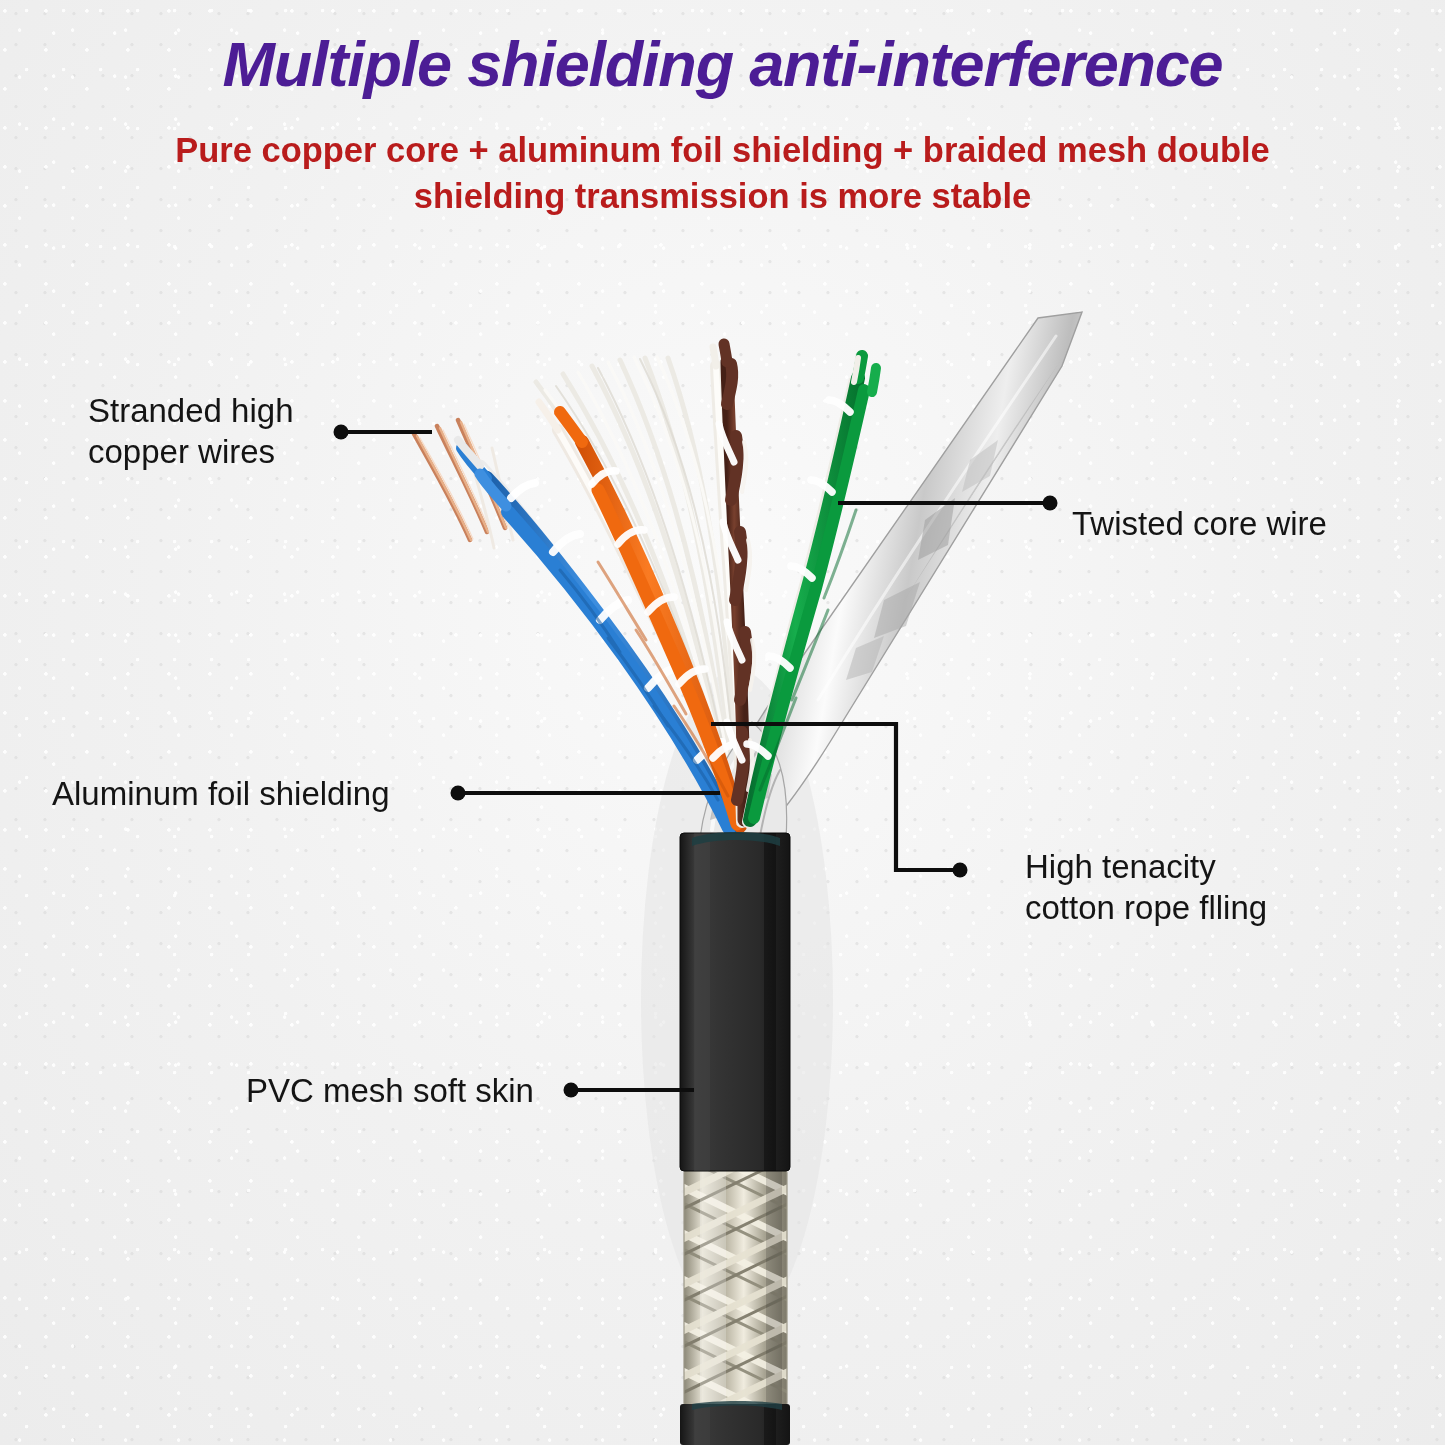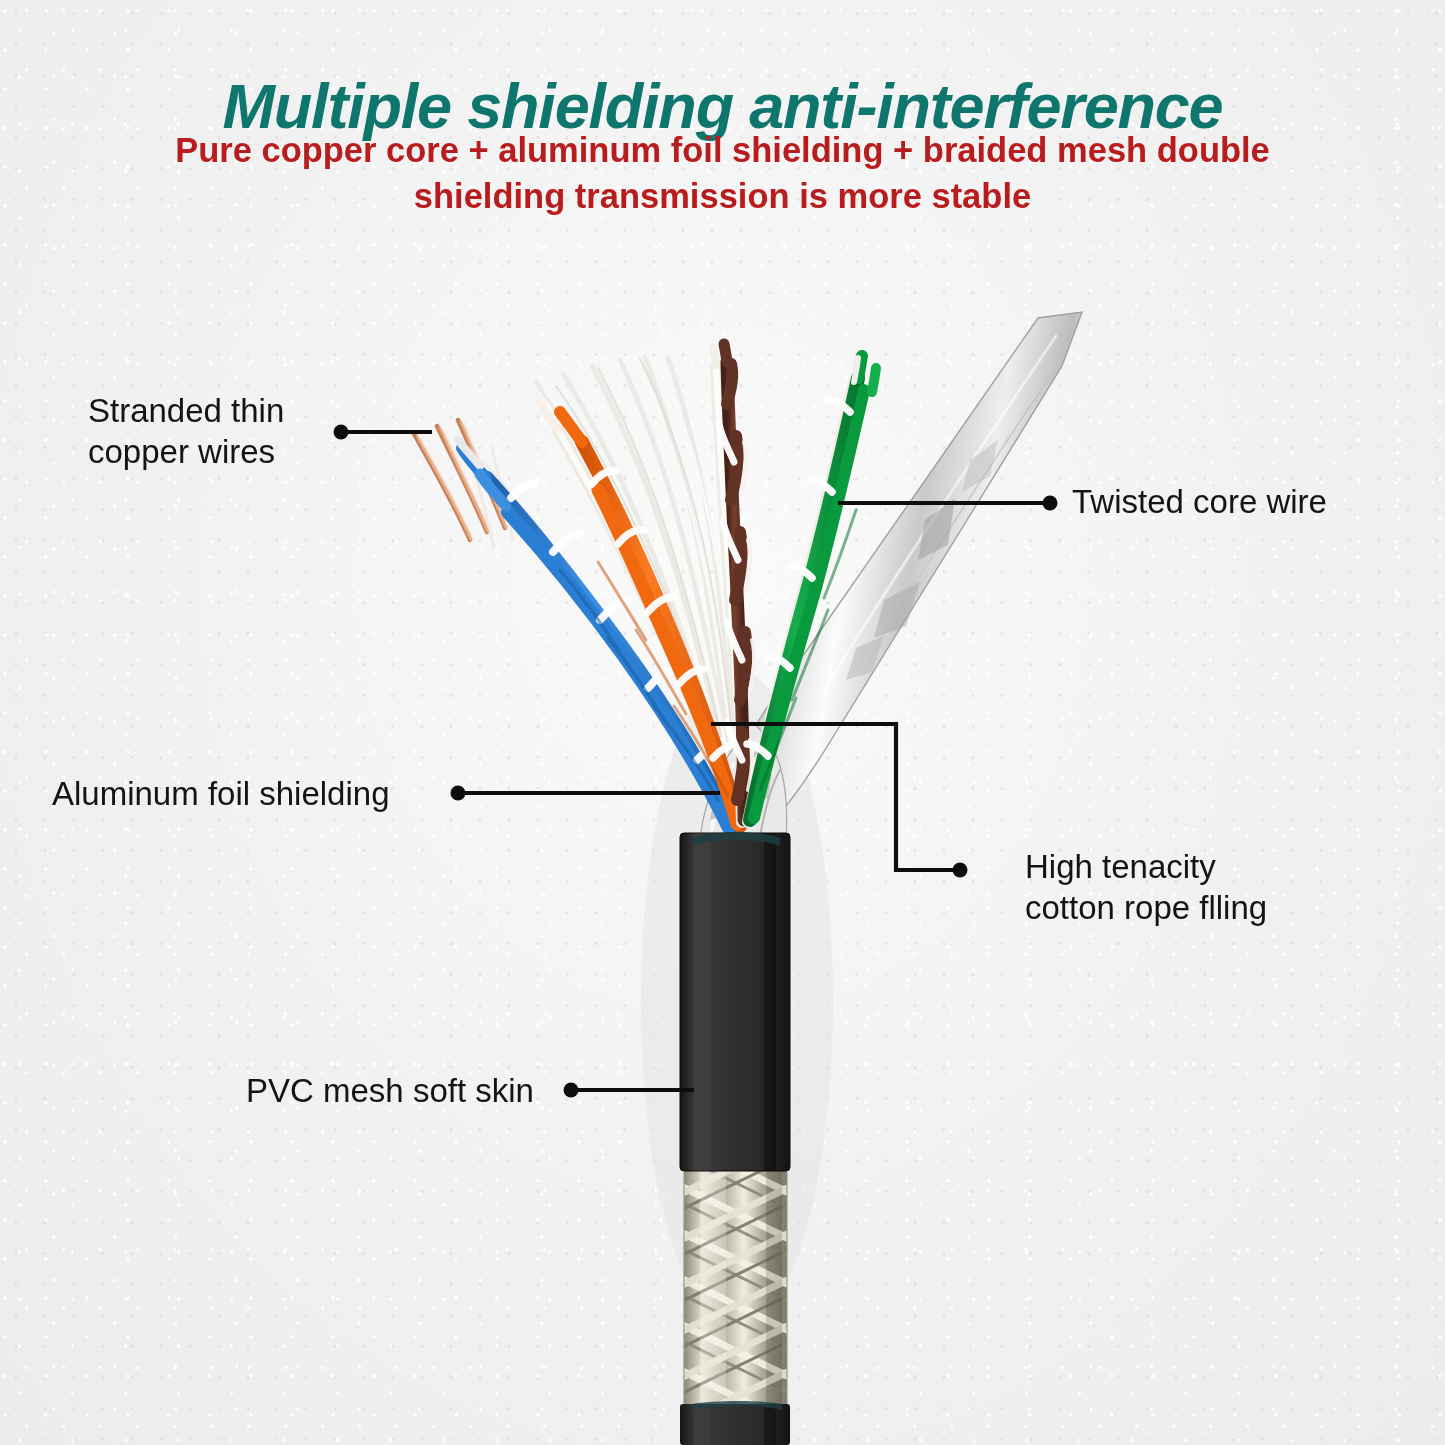--- a/index.html
+++ b/index.html
@@ -35,23 +35,22 @@
   #title {
     position: absolute;
     left: 0; right: 0;
     top: 32px;
     text-align: center;
     font-size: 63px;
     line-height: 1.04;
     font-weight: bold;
     font-style: italic;
     letter-spacing: -1.2px;
-    color: #0f766e;
+    color: #4c1d95;
     white-space: nowrap;
-    margin-top: 42px;
   }
   #subtitle {
     position: absolute;
     left: 110px;
     width: 1225px;
     top: 128px;
     text-align: center;
     font-size: 34.5px;
     line-height: 1.33;
     font-weight: bold;
@@ -399,24 +398,24 @@
         <circle cx="960" cy="870" r="7.5" stroke="none"></circle>
       </g>
 
       <g>
         <circle cx="571" cy="1090" r="7.5" stroke="none"></circle>
         <line x1="575" y1="1090" x2="694" y2="1090"></line>
       </g>
     </g>
   </svg>
 
-  <div class="label left" style="left:88px;  top:390px;  width:290px;">Stranded thin
+  <div class="label left" style="left:88px;  top:390px;  width:290px;">Stranded high
 copper wires</div>
 
-  <div class="label right" style="left:1072px; top:481px;  width:340px;">Twisted core wire</div>
+  <div class="label right" style="left:1072px; top:503px;  width:340px;">Twisted core wire</div>
 
   <div class="label left" style="left:52px;  top:773px;  width:400px;">Aluminum foil shielding</div>
 
   <div class="label right" style="left:1025px; top:846px;  width:360px;">High tenacity
 cotton rope flling</div>
 
   <div class="label left" style="left:246px; top:1070px; width:330px;">PVC mesh soft skin</div>
 
 </div>
 

